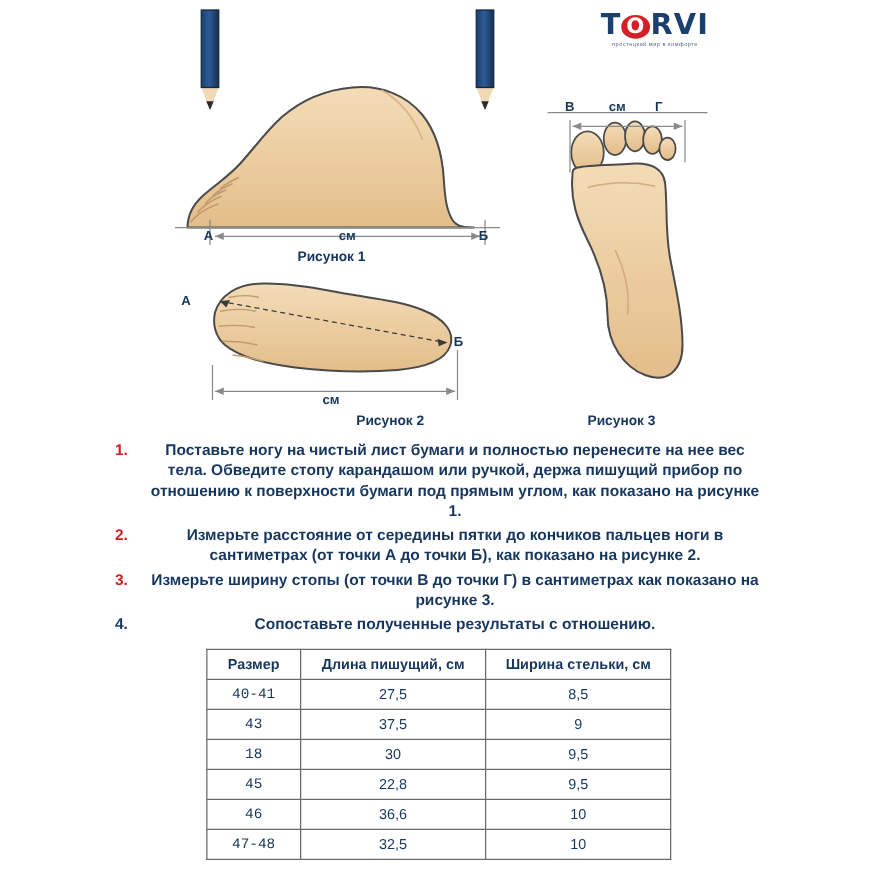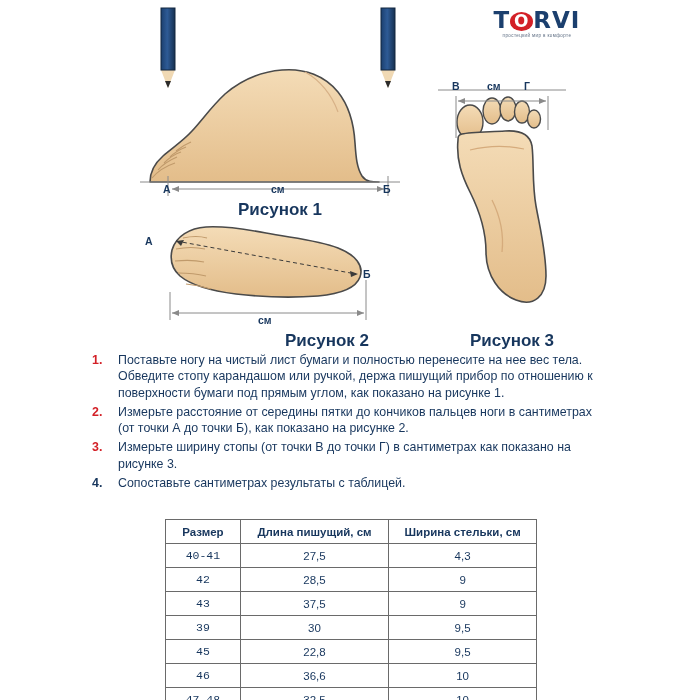--- a/index.html
+++ b/index.html
@@ -13,21 +13,21 @@
     font-family: "Liberation Sans", sans-serif;
     color: #1a1a1a;
     overflow: hidden;
     position: relative;
   }
 
   
   #logo {
     position: absolute;
     top: 8px;
-    left: 477px;
+    left: 464px;
     width: 120px;
     height: 36px;
     text-align: center;
   }
   #logo .logo-word {
     font-family: "DejaVu Sans", sans-serif;
     font-weight: bold;
     font-size: 23px;
     letter-spacing: 1px;
     color: #1b3f6e;
@@ -58,21 +58,21 @@
   
   #figures {
     position: absolute;
     top: 0;
     left: 0;
     width: 700px;
     height: 352px;
   }
   .fig-caption {
     position: absolute;
-    font-size: 17px;
+    font-size: 11px;
     font-weight: bold;
     color: #17365d;
     white-space: nowrap;
   }
   .dim-label {
     position: absolute;
     font-size: 10.5px;
     color: #17365d;
     font-weight: bold;
     white-space: nowrap;
@@ -96,21 +96,22 @@
   .step .num {
     position: absolute;
     left: 0;
     top: 0;
     color: #d32027;
     font-weight: bold;
   }
   .step .num.plain { color: #17365d; }
   .step p {
     margin: 0;
-    text-align: left;
+    text-align: center;
+    font-weight: bold;
   }
 
   
   #size-table {
     position: absolute;
     left: 165px;
     top: 519px;
     width: 372px;
     border-collapse: collapse;
     font-size: 11.5px;
@@ -283,50 +284,45 @@
   <div class="step">
     <span class="num">2.</span>
     <p>Измерьте расстояние от середины пятки до кончиков пальцев ноги в сантиметрах (от точки А до точки Б), как показано на рисунке 2.</p>
   </div>
   <div class="step">
     <span class="num">3.</span>
     <p>Измерьте ширину стопы (от точки В до точки Г) в сантиметрах как показано на рисунке 3.</p>
   </div>
   <div class="step">
     <span class="num plain">4.</span>
-    <p>Сопоставьте сантиметрах результаты с таблицей.</p>
+    <p>Сопоставьте полученные результаты с отношению.</p>
   </div>
 </div>
 
 <table id="size-table">
   <thead>
     <tr>
       <th class="col0">Размер</th>
       <th class="col1">Длина пишущий, см</th>
       <th class="col2">Ширина стельки, см</th>
     </tr>
   </thead>
   <tbody>
     <tr>
       <td class="col0">40-41</td>
       <td class="col1">27,5</td>
-      <td class="col2">4,3</td>
-    </tr>
-    <tr>
-      <td class="col0">42</td>
-      <td class="col1">28,5</td>
-      <td class="col2">9</td>
+      <td class="col2">8,5</td>
     </tr>
     <tr>
       <td class="col0">43</td>
       <td class="col1">37,5</td>
       <td class="col2">9</td>
     </tr>
     <tr>
-      <td class="col0">39</td>
+      <td class="col0">18</td>
       <td class="col1">30</td>
       <td class="col2">9,5</td>
     </tr>
     <tr>
       <td class="col0">45</td>
       <td class="col1">22,8</td>
       <td class="col2">9,5</td>
     </tr>
     <tr>
       <td class="col0">46</td>

